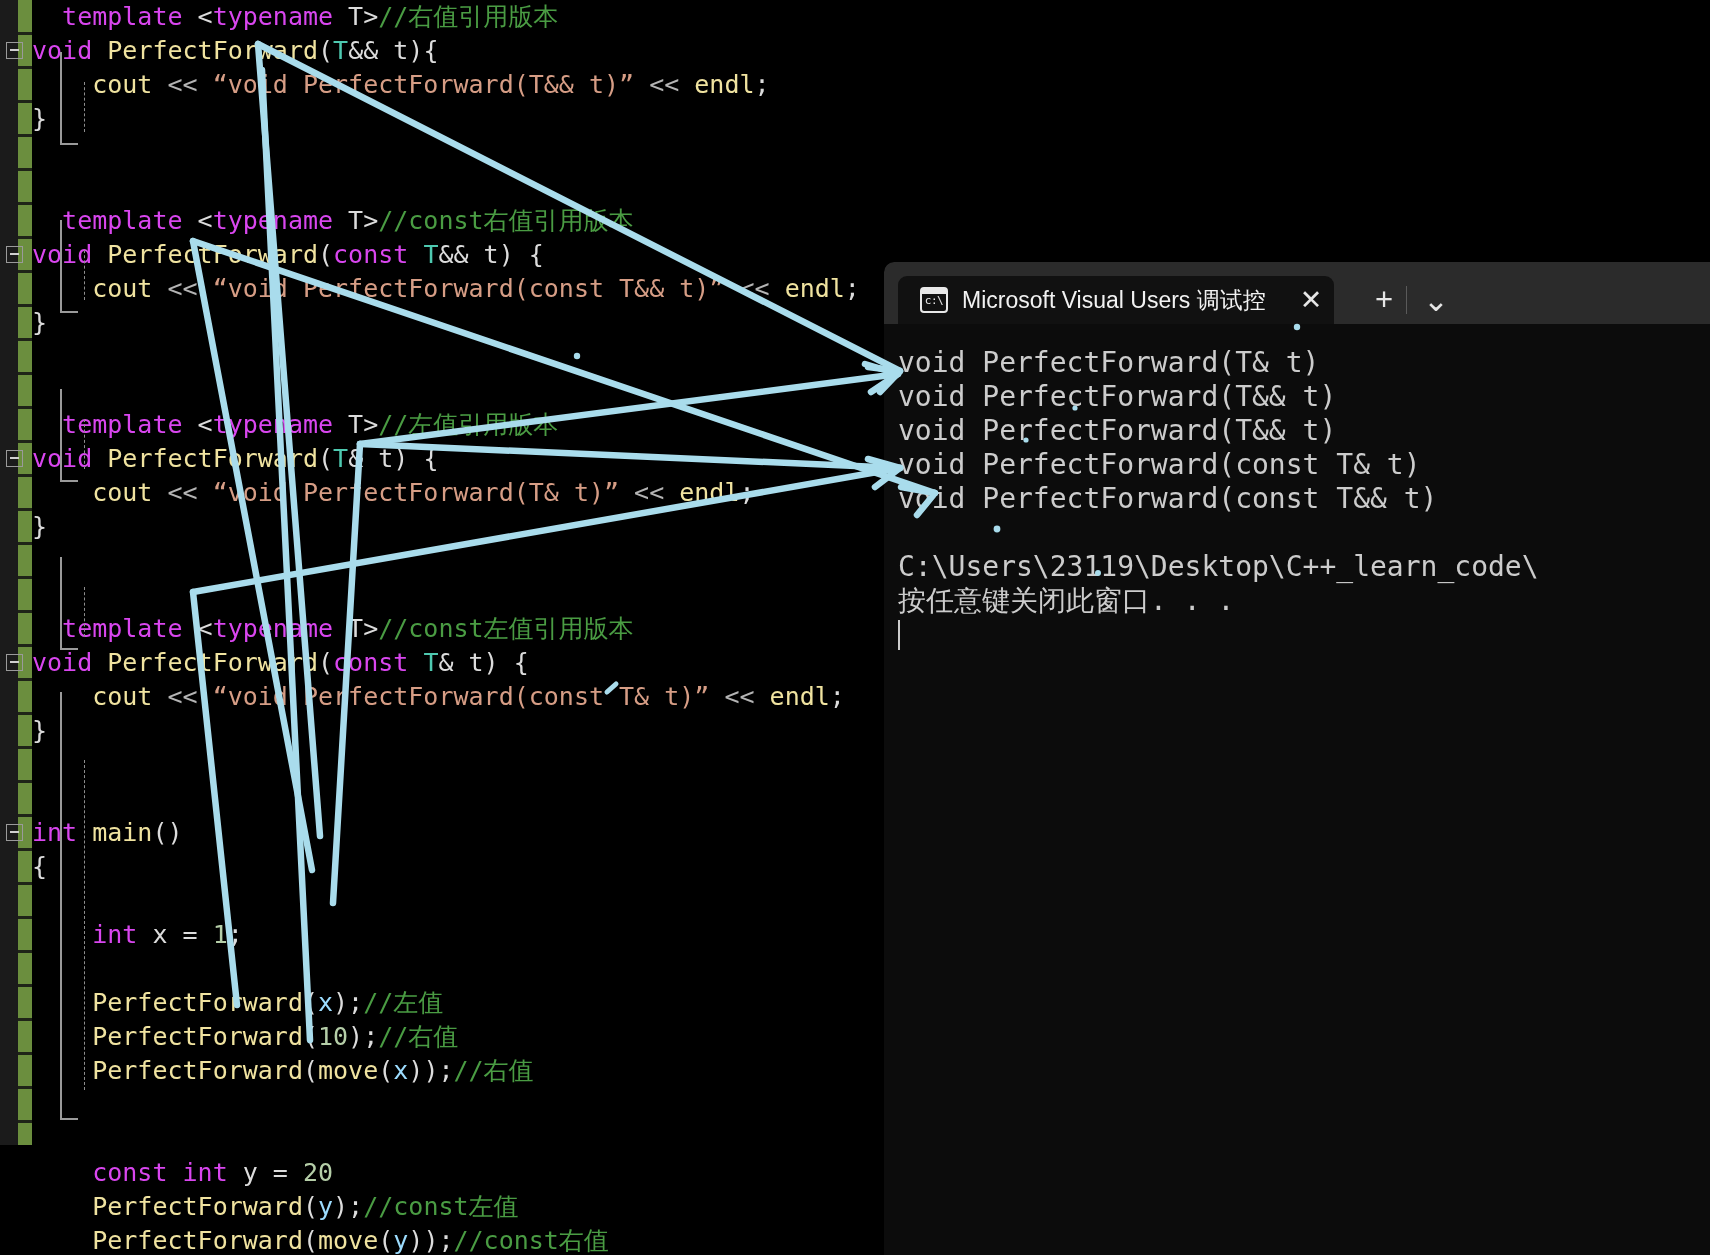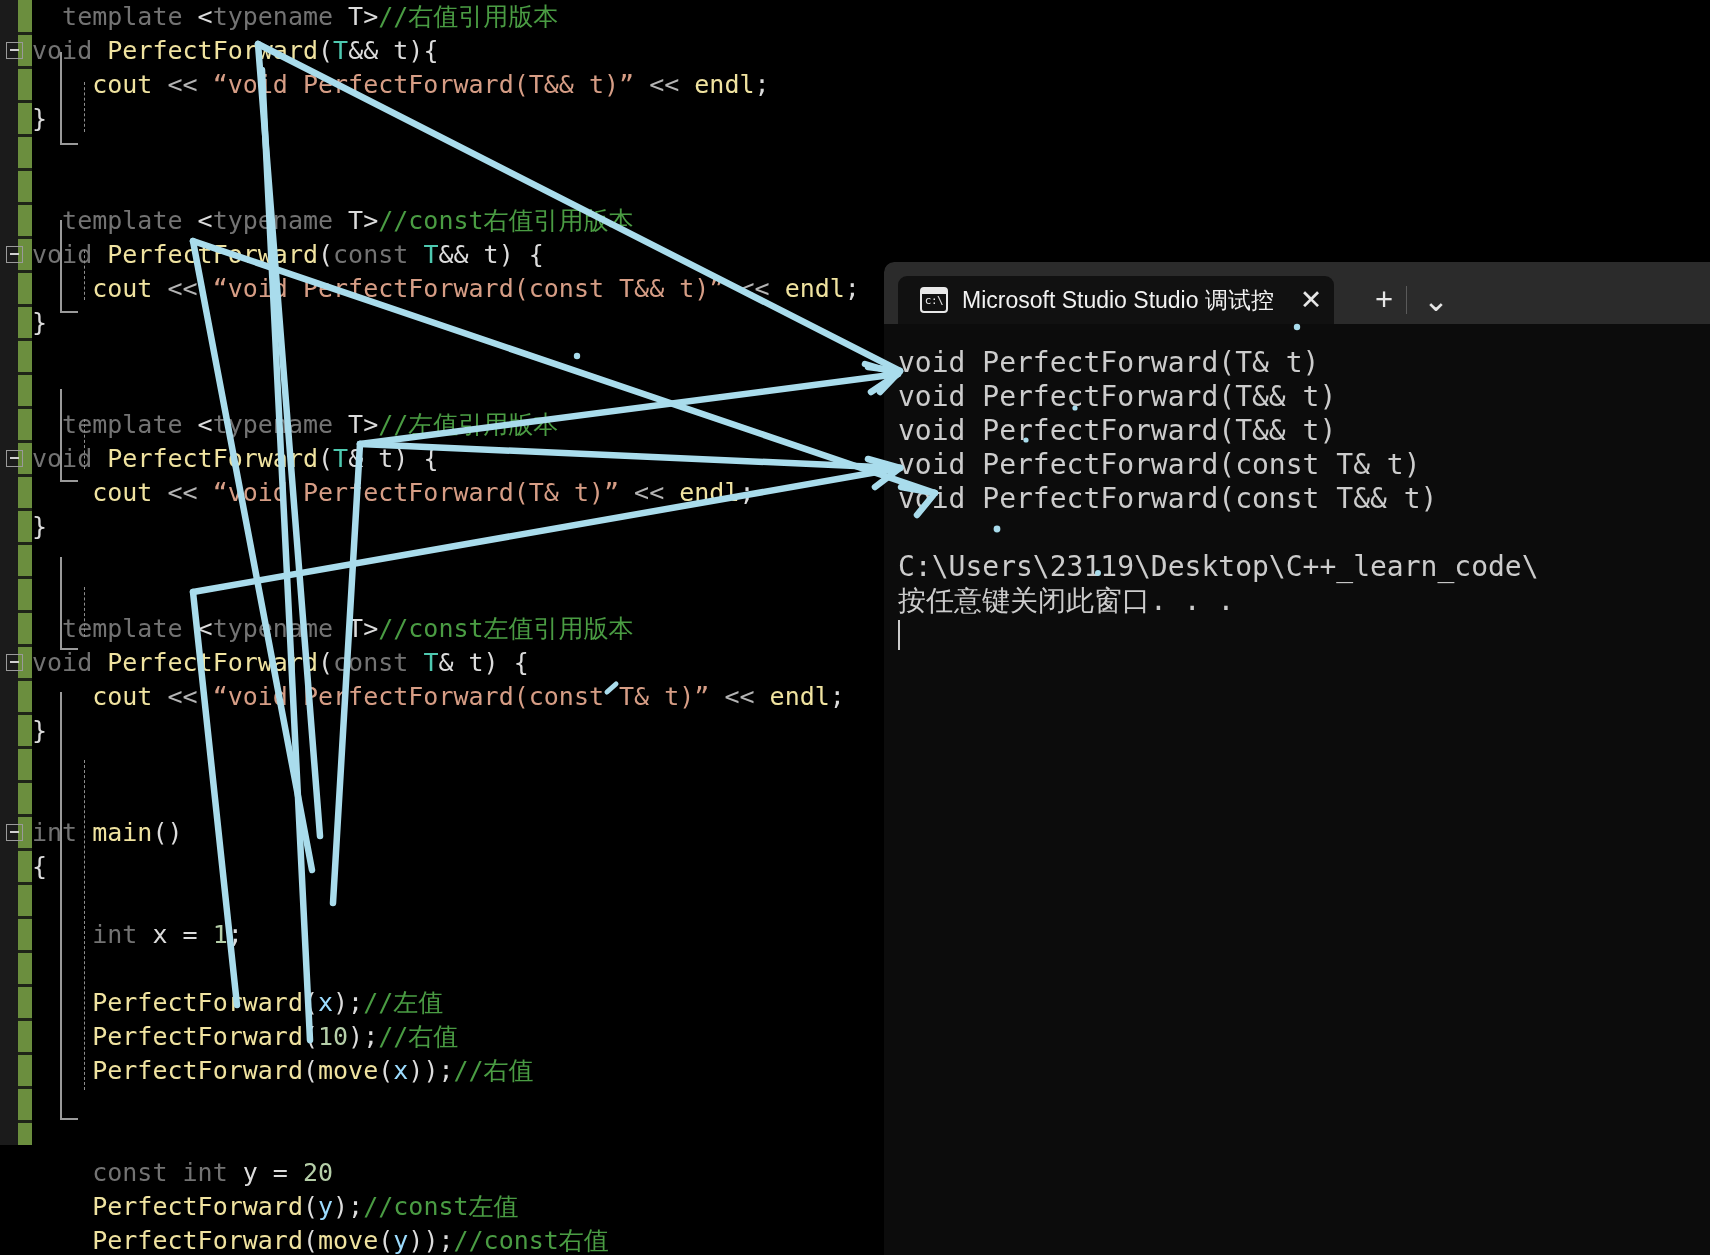--- a/index.html
+++ b/index.html
@@ -27,21 +27,21 @@
     position:absolute;left:0;top:1145px;width:880px;height:110px;background:#000;
   }
   .code-area{
     position:absolute;left:32px;top:0;width:848px;height:1145px;
     font-family:"DejaVu Sans Mono","Liberation Mono",monospace;
     font-size:25px;line-height:34px;
     color:#dcdcdc;white-space:pre;
   }
   .line{height:34px;position:relative;padding-left:0;}
   
-  .kw       {color:#737373;}          
+  .kw       {color:#d946ef;}          
   .fn       {color:#f0e3a0;}          
   .type     {color:#4ec9b0;}          
   .cmt      {color:#4a9c43;}          
   .str      {color:#d69d85;}          
   .punc     {color:#dcdcdc;}
   .num      {color:#b5cea8;}
   .ident    {color:#9cdcfe;}
   .op       {color:#b4b4b4;}
 
   
@@ -202,21 +202,21 @@
 <div class="editor-rightstrip"></div>
 
 <div id="console">
   <div class="win-chrome">
     <div class="win-tab">
       <span class="tab-icon">
         <span class="frame"></span>
           <span class="bar"></span>
           <span class="txt">c:\</span>
       </span>
-      <span class="tab-title">Microsoft Studio Studio 调试控</span>
+      <span class="tab-title">Microsoft Visual Users 调试控</span>
       <span class="tab-close">✕</span>
     </div>
     <div class="chrome-btn" style="left:476px;">+</div>
     <div class="chrome-sep" style="left:522px;"></div>
     <div class="chrome-btn" style="left:528px;">⌄</div>
   </div>
 
   <div class="con-body" id="con-body">
       <div class="con-line">void PerfectForward(T&amp; t)</div>
       <div class="con-line">void PerfectForward(T&amp;&amp; t)</div>

